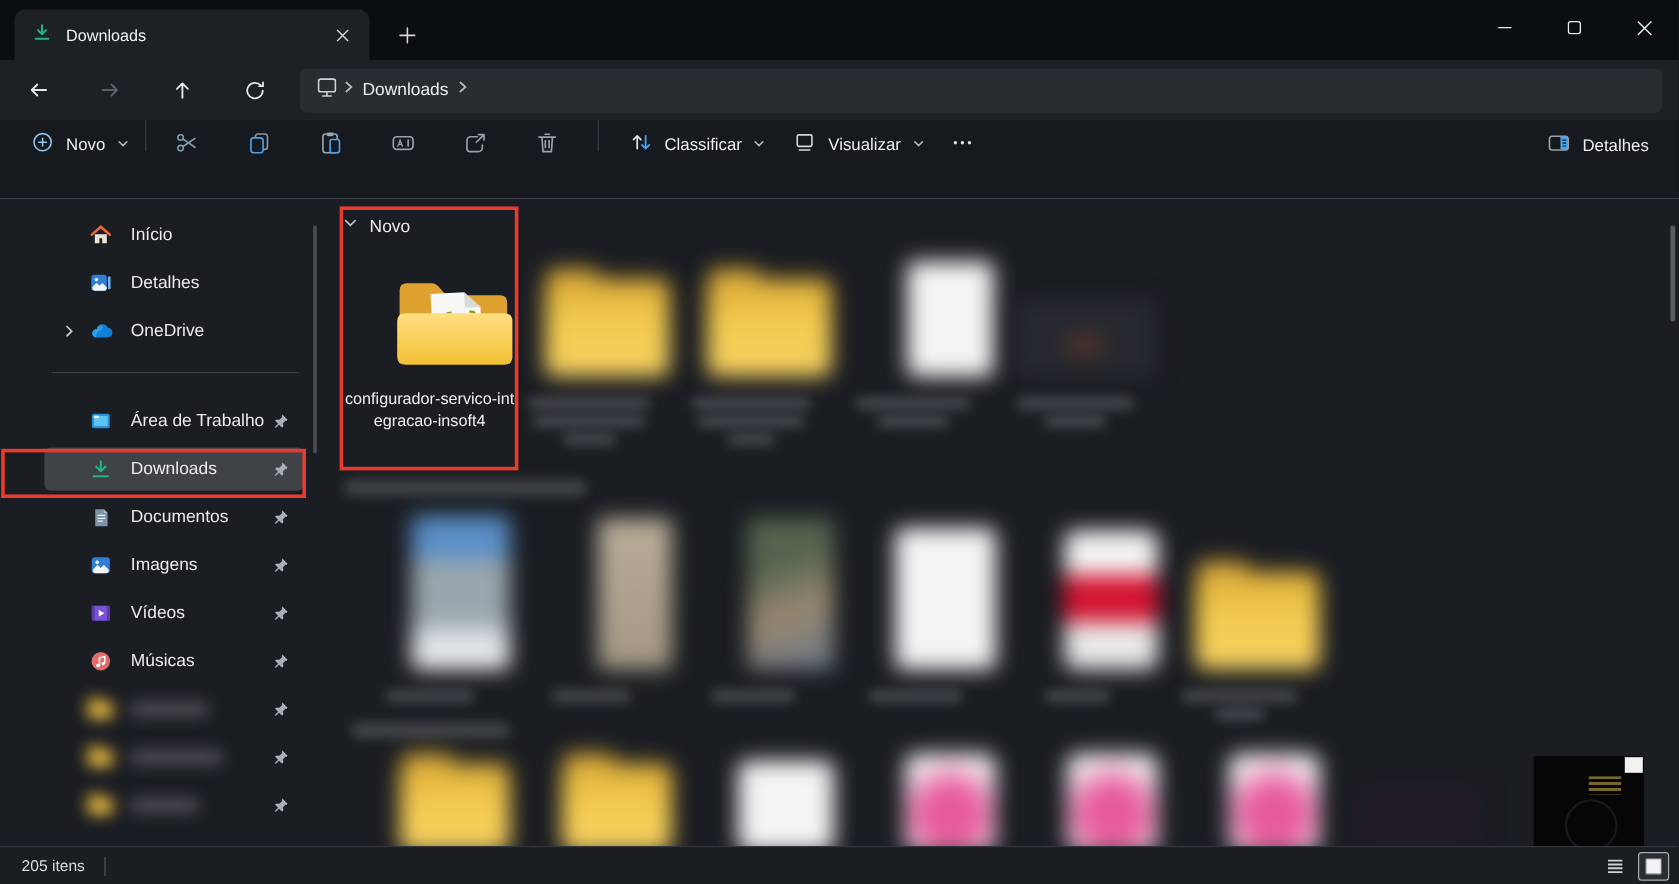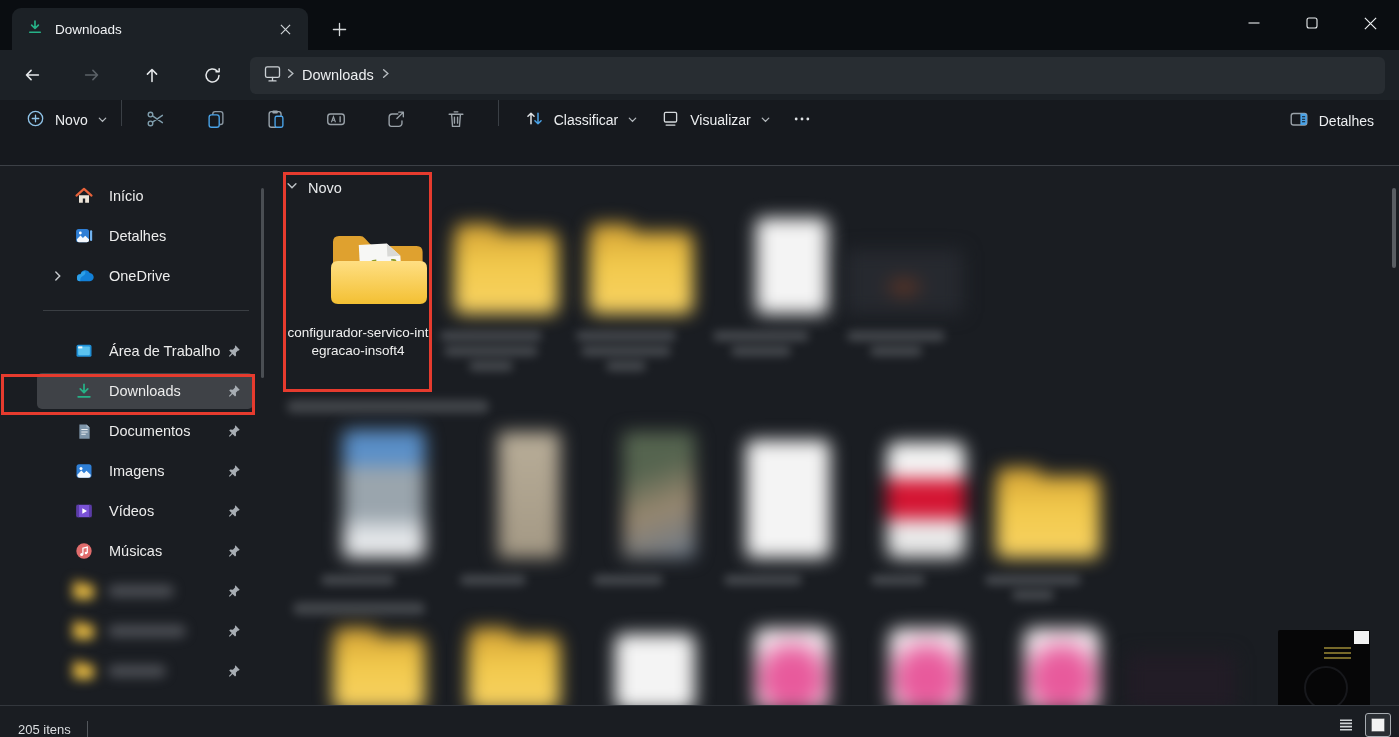--- a/index.html
+++ b/index.html
@@ -87,21 +87,21 @@
              background:radial-gradient(circle at 50% 62%, #e85a9c 0 36%, #f4eff2 72%); }
   .sh-purple { width:108px; height:56px; border-radius:3px; background:#221c26; }
   .sh-dark { width:92px; height:80px; background:#060607; position:relative; border-radius:2px; }
   .sh-dark .chip { position:absolute; right:1px; top:1px; width:15px; height:13px; background:#f2f2f2; }
   .sh-dark .ylines { position:absolute; right:19px; top:17px; width:27px; height:15px; opacity:.85;
                      background:repeating-linear-gradient(180deg,#8a7a30 0 2px,transparent 2px 5px); }
   .sh-dark .circ { position:absolute; left:26px; top:36px; width:44px; height:44px; border:2px solid #17181c; border-radius:50%; }
   .m-scroll { position:absolute; right:3px; top:22px; width:4px; height:80px; background:#595d62; border-radius:2px; }
 
   
-  .statusbar { height:32px; background:#1a1d22; border-top:1px solid #33373d; display:flex; align-items:flex-end; padding:0 8px 0 18px; }
+  .statusbar { height:32px; background:#1a1d22; border-top:1px solid #33373d; display:flex; align-items:center; padding:0 8px 0 18px; }
   .count { color:#dadde0; font-size:13px; }
   .st-div { width:1px; height:16px; background:#53575c; margin-left:16px; }
   .vbtn { width:26px; height:24px; display:flex; align-items:center; justify-content:center; border-radius:3px; margin-left:6px;
           border:1px solid transparent; }
   .vbtn.active { border-color:#a8adb2; background:#2a2e33; }
 
   
   .hl { position:absolute; border:3px solid #e63b2e; pointer-events:none; }
   .main-hl { left:283px; top:172px; width:149px; height:220px; }
   .side-hl { left:1px; top:374px; width:254px; height:41px; }

